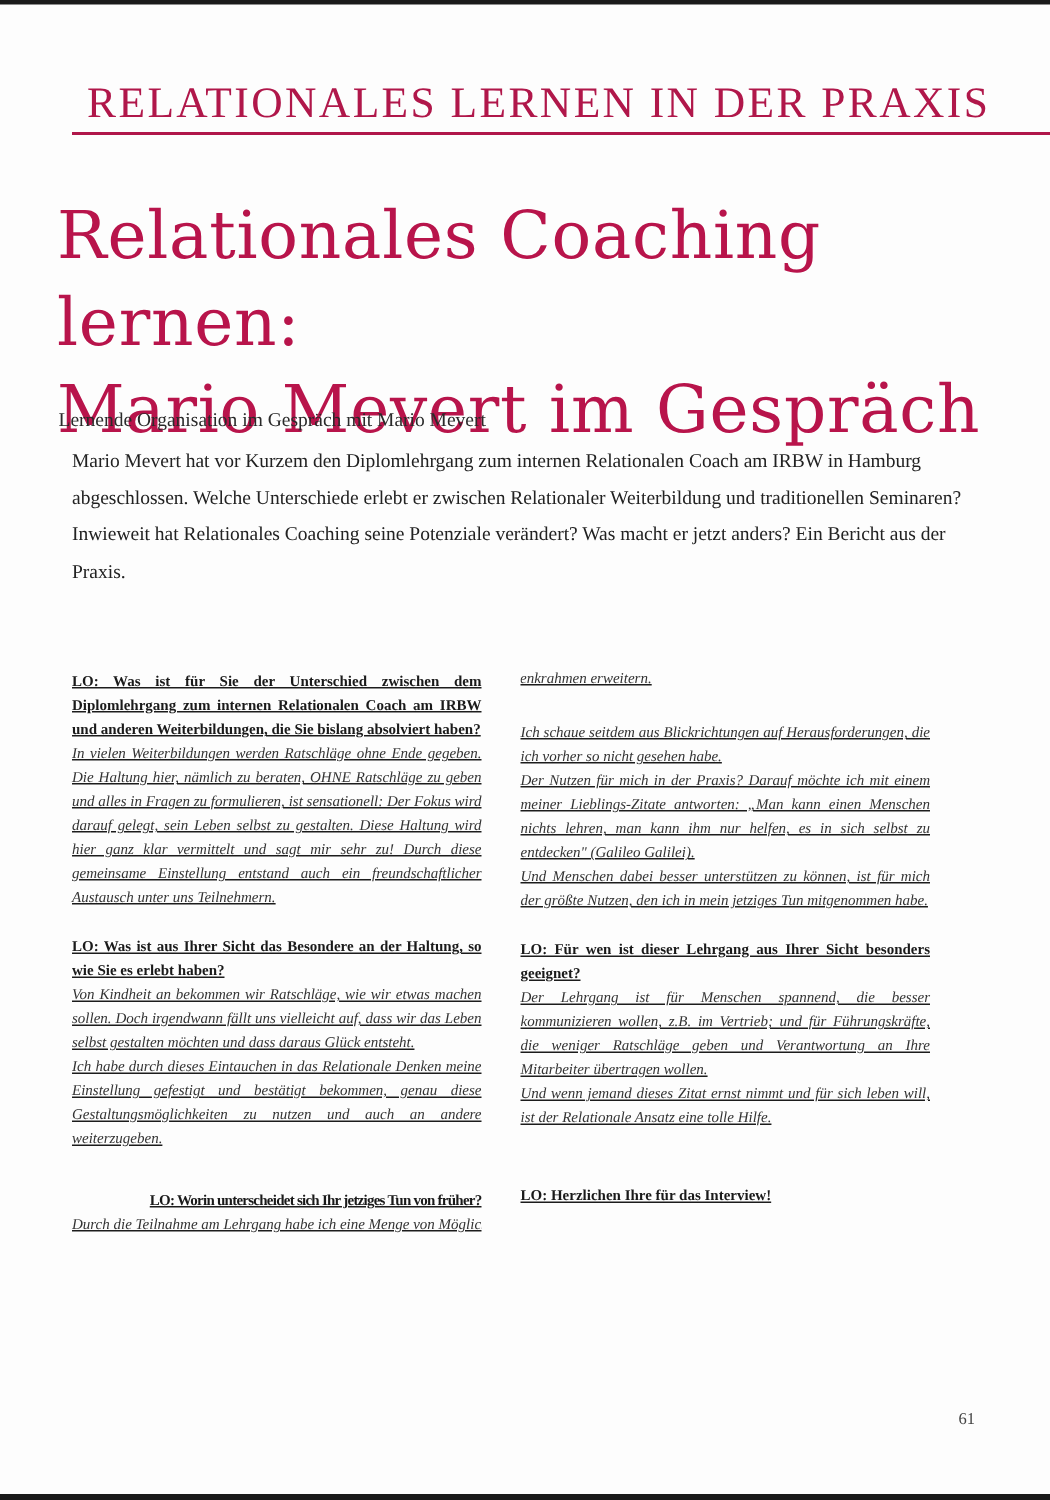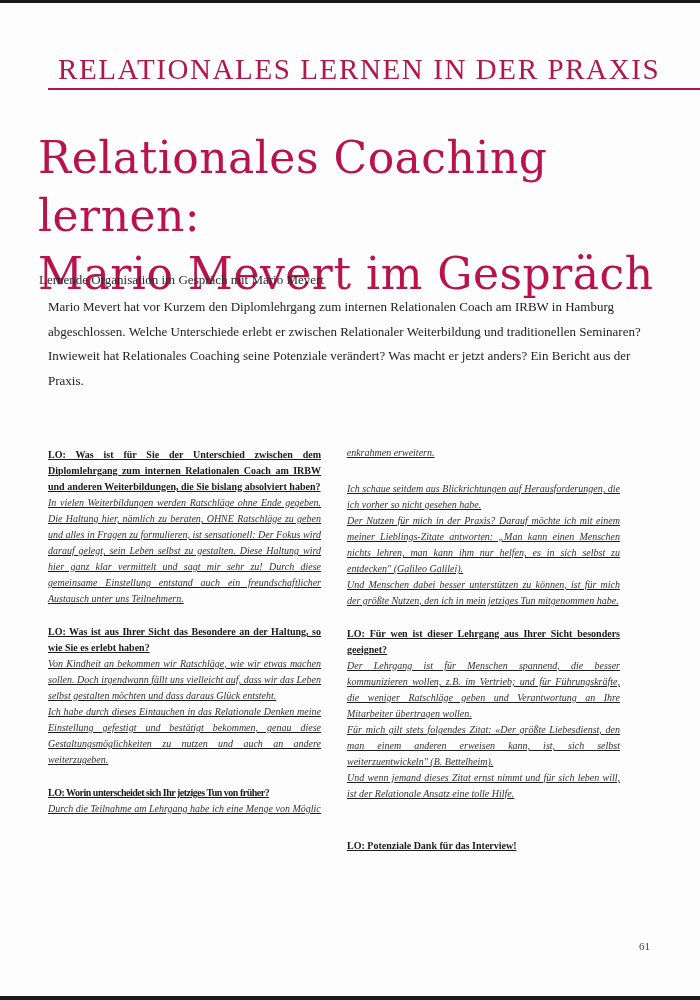--- a/index.html
+++ b/index.html
@@ -66,34 +66,33 @@
   <div class="intro">Mario Mevert hat vor Kurzem den Diplomlehrgang zum internen Relationalen Coach am IRBW in Hamburg abgeschlossen. Welche Unterschiede erlebt er zwischen Relationaler Weiterbildung und traditionellen Seminaren? Inwieweit hat Relationales Coaching seine Potenziale verändert? Was macht er jetzt anders? Ein Bericht aus der Praxis.</div>
 
   <div class="col left">
     <div class="q">LO: Was ist für Sie der Unterschied zwischen dem Diplomlehrgang zum internen Relationalen Coach am IRBW und anderen Weiterbildungen, die Sie bislang absolviert haben?</div>
     <div class="a">In vielen Weiterbildungen werden Ratschläge ohne Ende gegeben. Die Haltung hier, nämlich zu beraten, OHNE Ratschläge zu geben und alles in Fragen zu formulieren, ist sensationell: Der Fokus wird darauf gelegt, sein Leben selbst zu gestalten. Diese Haltung wird hier ganz klar vermittelt und sagt mir sehr zu! Durch diese gemeinsame Einstellung entstand auch ein freundschaftlicher Austausch unter uns Teilnehmern.</div>
     <div class="gap"></div>
     <div class="q">LO: Was ist aus Ihrer Sicht das Besondere an der Haltung, so wie Sie es erlebt haben?</div>
     <div class="a">Von Kindheit an bekommen wir Ratschläge, wie wir etwas machen sollen. Doch irgendwann fällt uns vielleicht auf, dass wir das Leben selbst gestalten möchten und dass daraus Glück entsteht.</div>
     <div class="a">Ich habe durch dieses Eintauchen in das Relationale Denken meine Einstellung gefestigt und bestätigt bekommen, genau diese Gestaltungsmöglichkeiten zu nutzen und auch an andere weiterzugeben.</div>
     <div class="gap"></div>
-    <div class="q" style="letter-spacing:-0.5px;text-align:left;white-space:nowrap;">LO: Worin unterscheidet sich Ihr jetziges Tun von früher?</div>
+    <div class="q" style="letter-spacing:-0.5px;text-align:right;white-space:nowrap;margin-top:8px;">LO: Worin unterscheidet sich Ihr jetziges Tun von früher?</div>
     <div class="a" style="height:17.5px;overflow:hidden;text-align:left;white-space:nowrap;">Durch die Teilnahme am Lehrgang habe ich eine Menge von Möglichkeiten aufgezeigt bekommen, kreative Fragen zu stellen, die den Denkrahmen erweitern.</div>
   </div>
 
   <div class="col right">
     <div class="a" style="height:35px;overflow:hidden;position:relative;">
       <div style="position:relative;top:-17.5px;margin-left:-299px;text-indent:299px;width:572px;">Durch die Teilnahme am Lehrgang habe ich eine Menge von Möglichkeiten aufgezeigt bekommen, kreative Fragen zu stellen, die den Denkrahmen erweitern.</div>
     </div>
     <div class="a">Ich schaue seitdem aus Blickrichtungen auf Herausforderungen, die ich vorher so nicht gesehen habe.</div>
     <div class="a">Der Nutzen für mich in der Praxis? Darauf möchte ich mit einem meiner Lieblings-Zitate antworten: „Man kann einen Menschen nichts lehren, man kann ihm nur helfen, es in sich selbst zu entdecken" (Galileo Galilei).</div>
     <div class="a">Und Menschen dabei besser unterstützen zu können, ist für mich der größte Nutzen, den ich in mein jetziges Tun mitgenommen habe.</div>
     <div class="gap"></div>
     <div class="q">LO: Für wen ist dieser Lehrgang aus Ihrer Sicht besonders geeignet?</div>
     <div class="a">Der Lehrgang ist für Menschen spannend, die besser kommunizieren wollen, z.B. im Vertrieb; und für Führungskräfte, die weniger Ratschläge geben und Verantwortung an Ihre Mitarbeiter übertragen wollen.</div>
-    <div class="a">Für mich gilt stets folgendes Zitat: «Der größte Liebesdienst, den man einem anderen erweisen kann, ist, sich selbst weiterzuentwickeln" (B. Bettelheim).</div>
     <div class="a">Und wenn jemand dieses Zitat ernst nimmt und für sich leben will, ist der Relationale Ansatz eine tolle Hilfe.</div>
     <div class="gap2"></div>
-    <div class="q">LO: Potenziale Dank für das Interview!</div>
+    <div class="q">LO: Herzlichen Ihre für das Interview!</div>
   </div>
 
   <div class="pageno">61</div>
 </div>
 
 </body></html>

